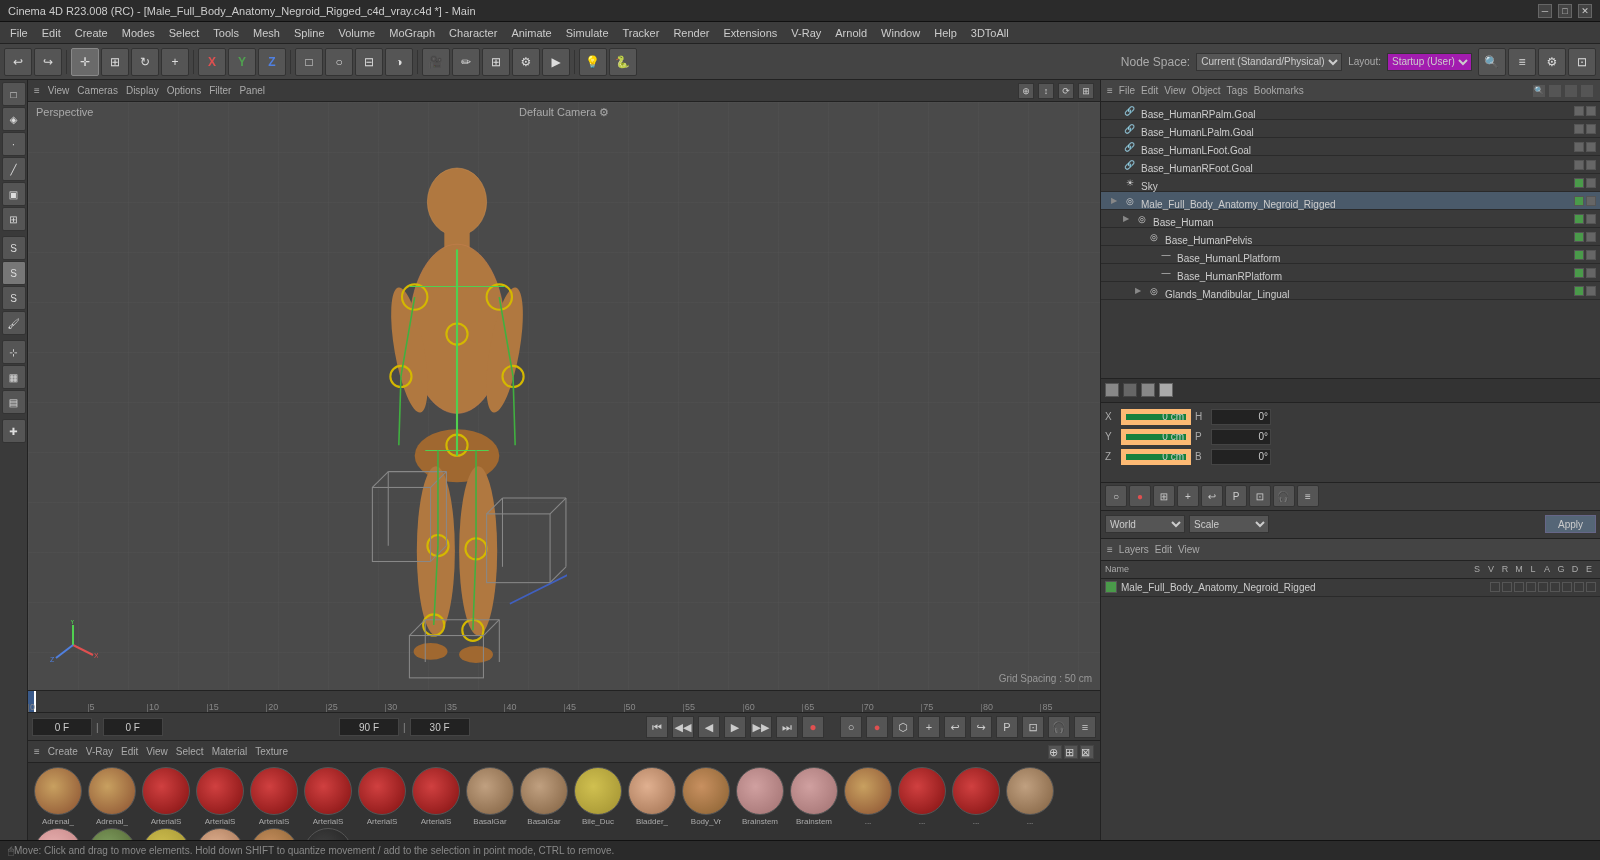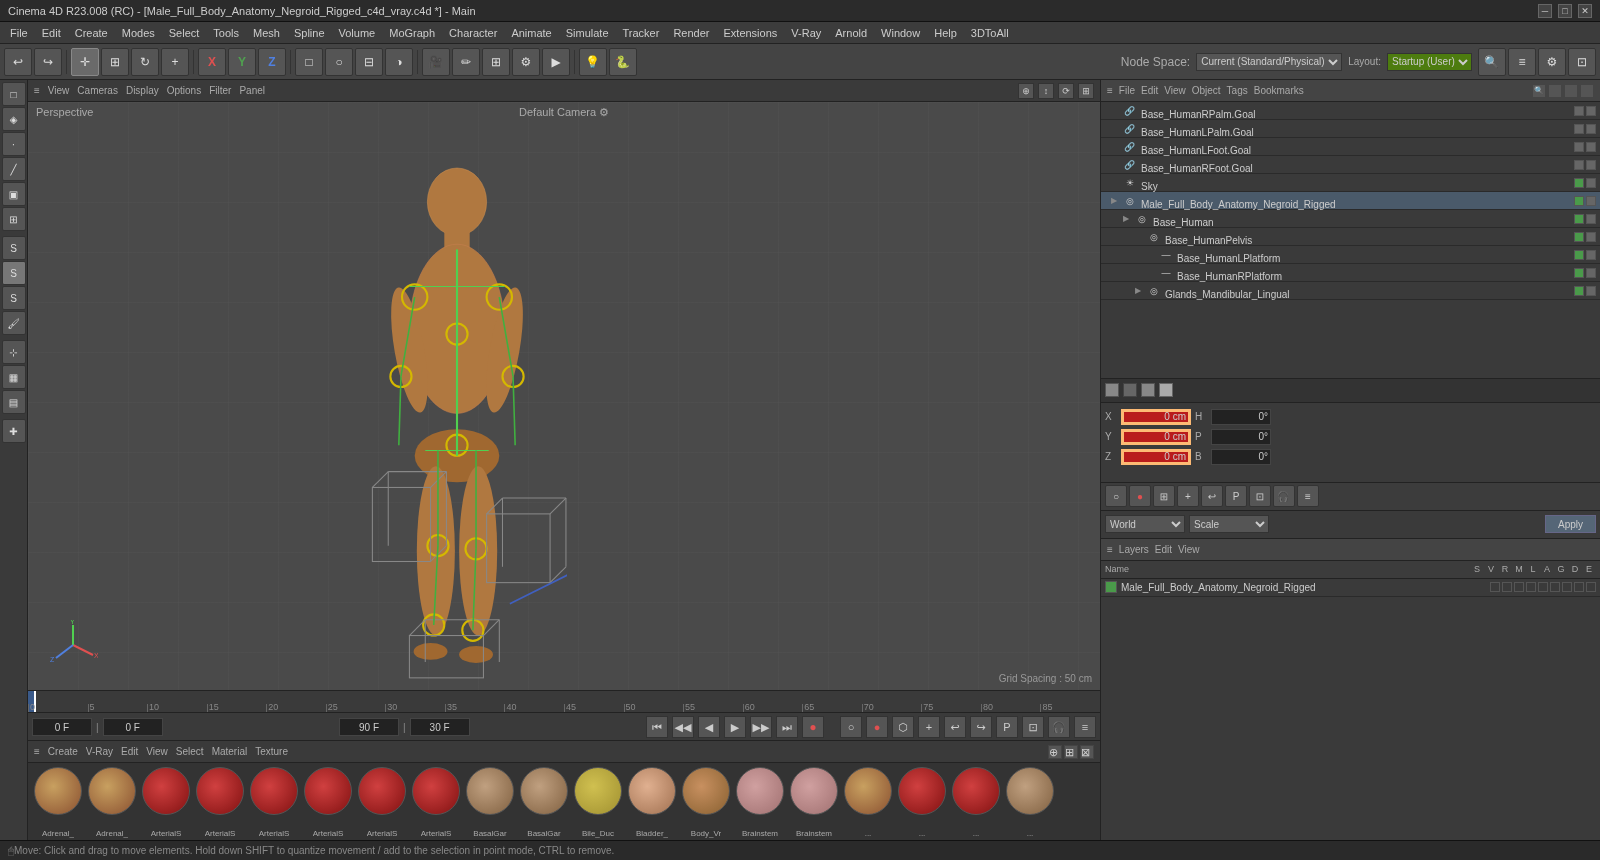--- a/index.html
+++ b/index.html
@@ -112,21 +112,21 @@
     }
     #mat-header {
       height: 22px; background: #3a3a3a; display: flex; align-items: center; padding: 0 6px; gap: 8px;
       border-bottom: 1px solid #222;
     }
     #mat-header span { font-size: 10px; color: #aaa; cursor: pointer; }
     #mat-grid {
       display: flex; flex-wrap: wrap; padding: 4px; gap: 2px; overflow-x: auto; height: 94px;
     }
     .mat-item {
-      display: flex; flex-direction: column; align-items: center; width: 52px; cursor: pointer; gap: 12px;
+      display: flex; flex-direction: column; align-items: center; width: 52px; cursor: pointer;
     }
     .mat-thumb {
       width: 48px; height: 48px; border-radius: 50%; border: 1px solid #555;
     }
     .mat-label { font-size: 8px; color: #aaa; text-align: center; margin-top: 2px; max-width: 52px; overflow: hidden; text-overflow: ellipsis; white-space: nowrap; }
 
     
     #right-panel {
       width: 500px; background: #3a3a3a; border-left: 1px solid #222; display: flex; flex-direction: column;
     }
@@ -154,21 +154,21 @@
     .obj-dot { width: 10px; height: 10px; border: 1px solid #555; cursor: pointer; }
     .obj-dot.green { background: #4a9a4a; }
     .obj-dot.gray { background: #666; }
 
     
     #coords-panel {
       height: 80px; background: #3a3a3a; border-bottom: 1px solid #222; padding: 4px;
     }
     .coord-row { display: flex; align-items: center; height: 20px; gap: 4px; }
     .coord-label { width: 12px; font-size: 10px; color: #aaa; }
-    .coord-input { width: 70px; height: 16px; background: #b91c1c; border: 3px solid #fdba74; color: #ccc; font-size: 10px; text-align: right; padding: 0 2px; }
+    .coord-input { width: 70px; height: 16px; background: #15803d; border: 5px solid #fdba74; color: #ccc; font-size: 10px; text-align: right; padding: 0 2px; }
     .coord-letter { width: 12px; font-size: 10px; color: #aaa; }
     .coord-input2 { width: 60px; height: 16px; background: #222; border: 1px solid #444; color: #ccc; font-size: 10px; text-align: right; padding: 0 2px; }
 
     
     #transform-bar {
       height: 28px; background: #3c3c3c; display: flex; align-items: center; padding: 0 4px; gap: 2px;
       border-bottom: 1px solid #222;
     }
     .tr-btn { width: 22px; height: 22px; background: #555; border: 1px solid #333; cursor: pointer; display: flex; align-items: center; justify-content: center; font-size: 10px; color: #ccc; border-radius: 2px; }
 
@@ -294,21 +294,21 @@
   <div class="tb-sep"></div>
   <div class="tb-btn">💡</div>
   <div class="tb-btn">🐍</div>
 
   <div style="margin-left:auto; display:flex; align-items:center; gap:6px;">
     <span style="font-size:12px;color:#aaa;">Node Space:</span>
     <select style="background:#555;border:1px solid #333;color:#ccc;font-size:10px;height:18px;">
       <option>Current (Standard/Physical)</option>
     </select>
     <span style="font-size:10px;color:#aaa;">Layout:</span>
-    <select style="background:#4d7c0f;border:1px solid #333;color:#ccc;font-size:10px;height:18px;">
+    <select style="background:#a21caf;border:1px solid #333;color:#ccc;font-size:10px;height:18px;">
       <option>Startup (User)</option>
     </select>
     <div style="display:flex;gap:2px;">
       <div class="tb-btn">🔍</div>
       <div class="tb-btn">≡</div>
       <div class="tb-btn">⚙</div>
       <div class="tb-btn">⊡</div>
     </div>
   </div>
 </div>

